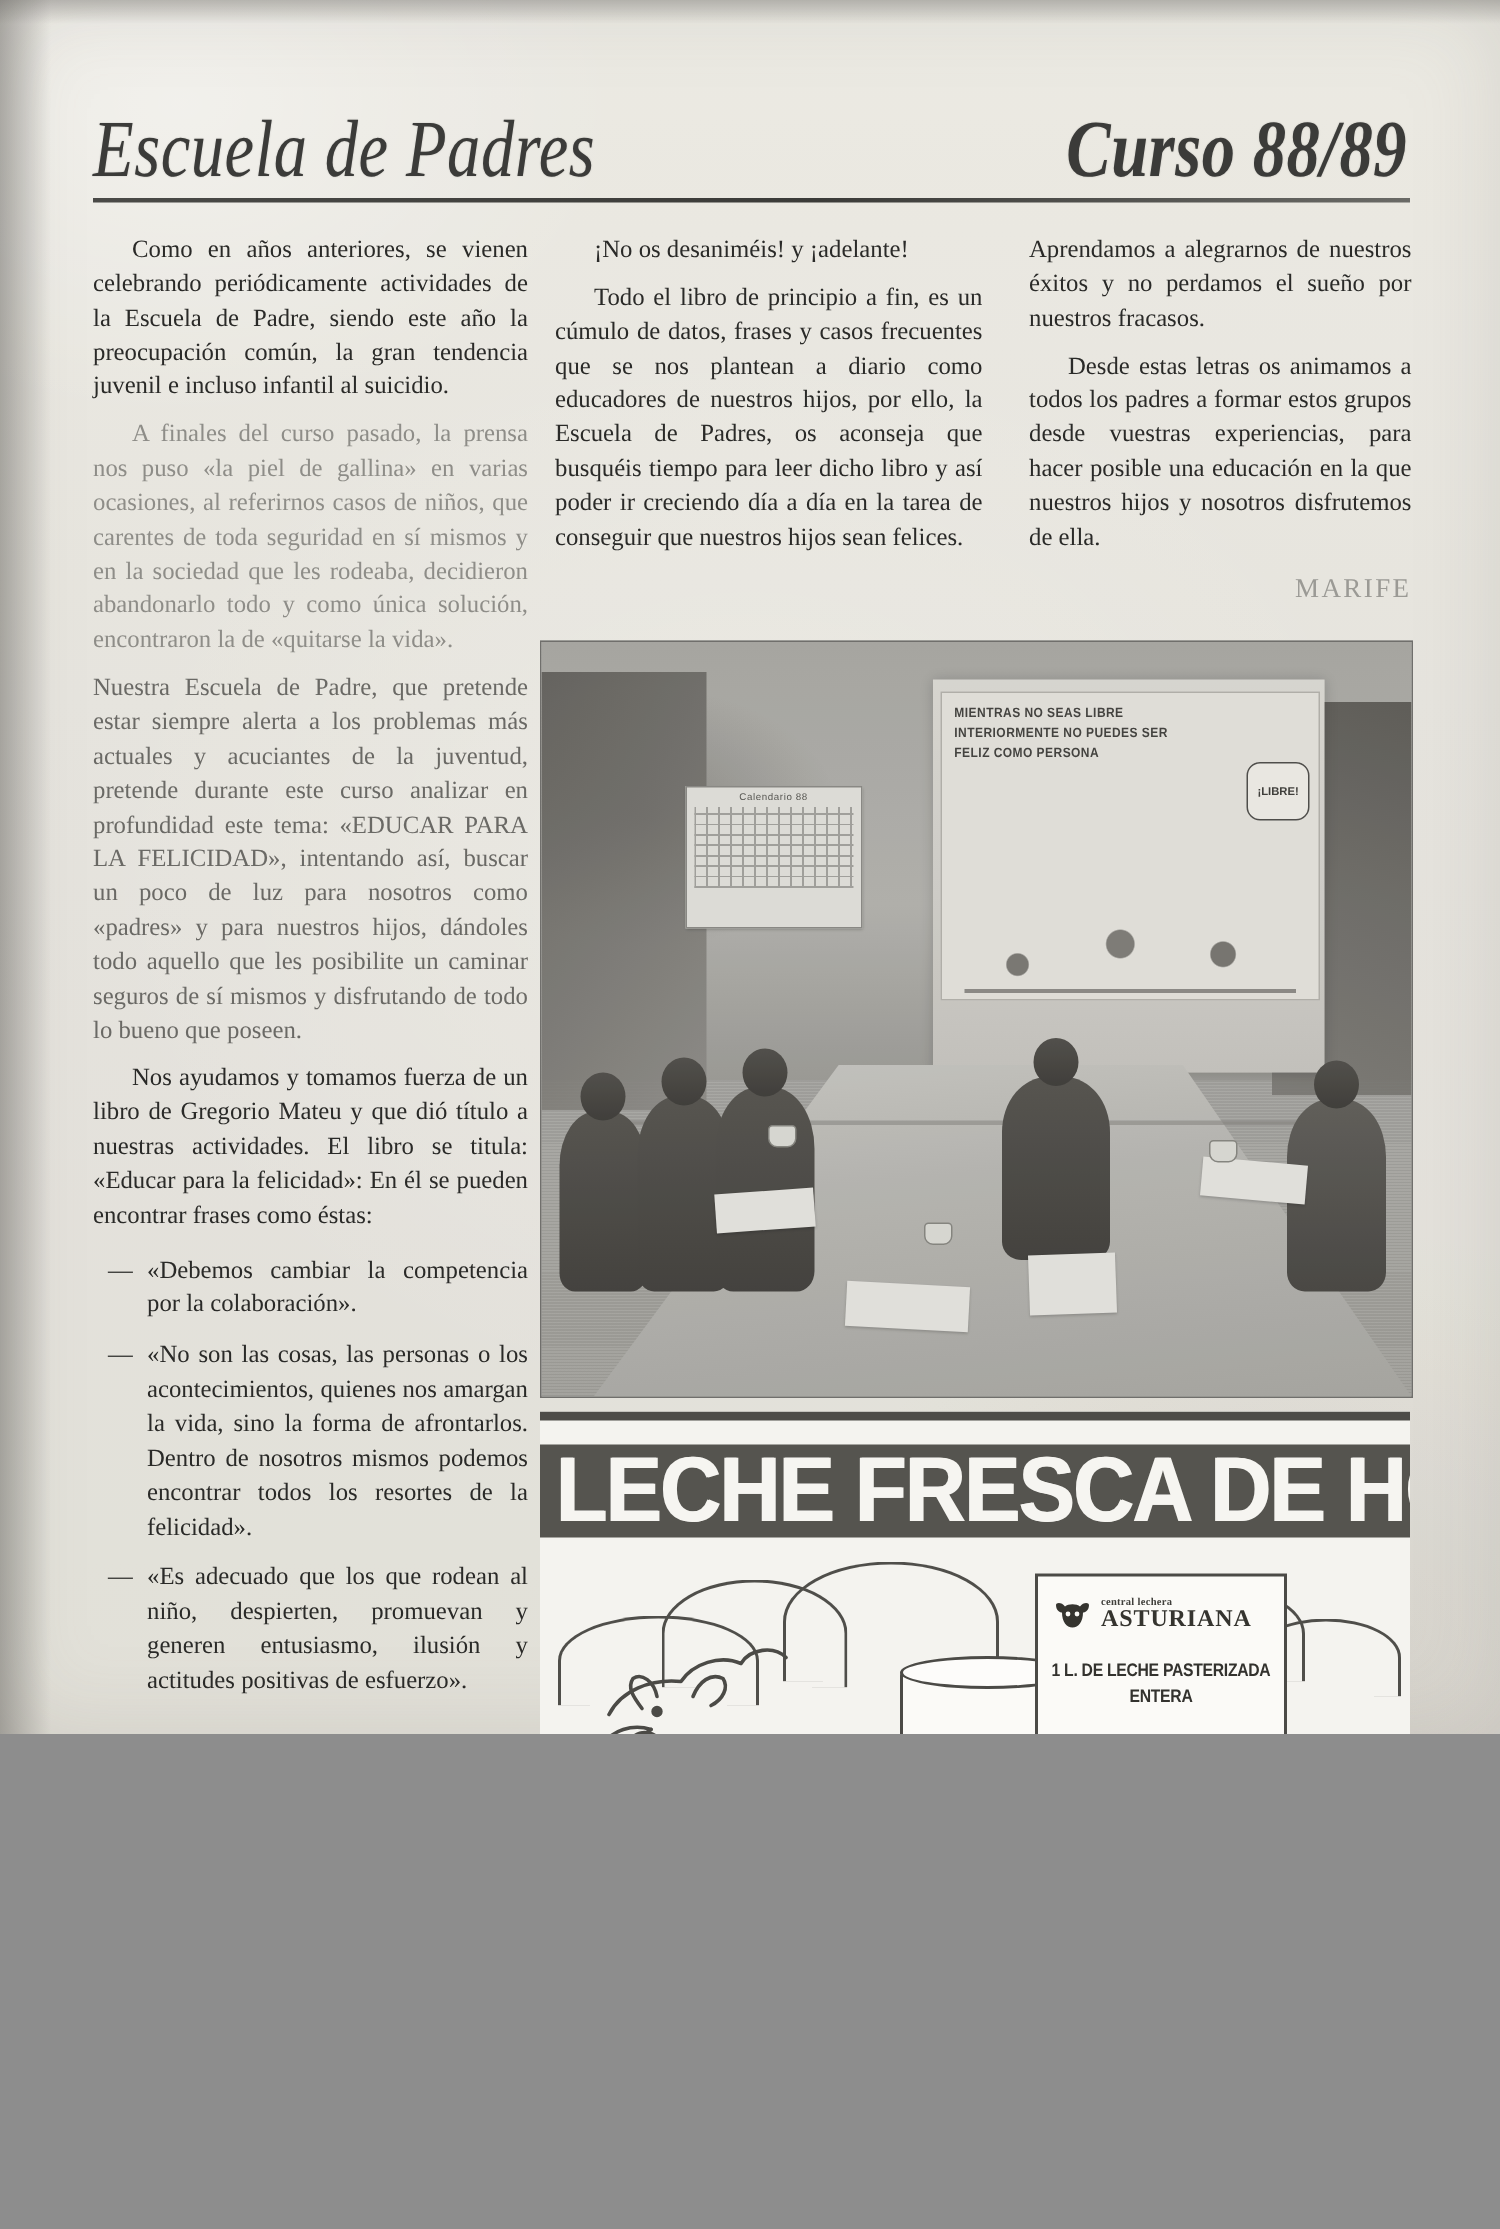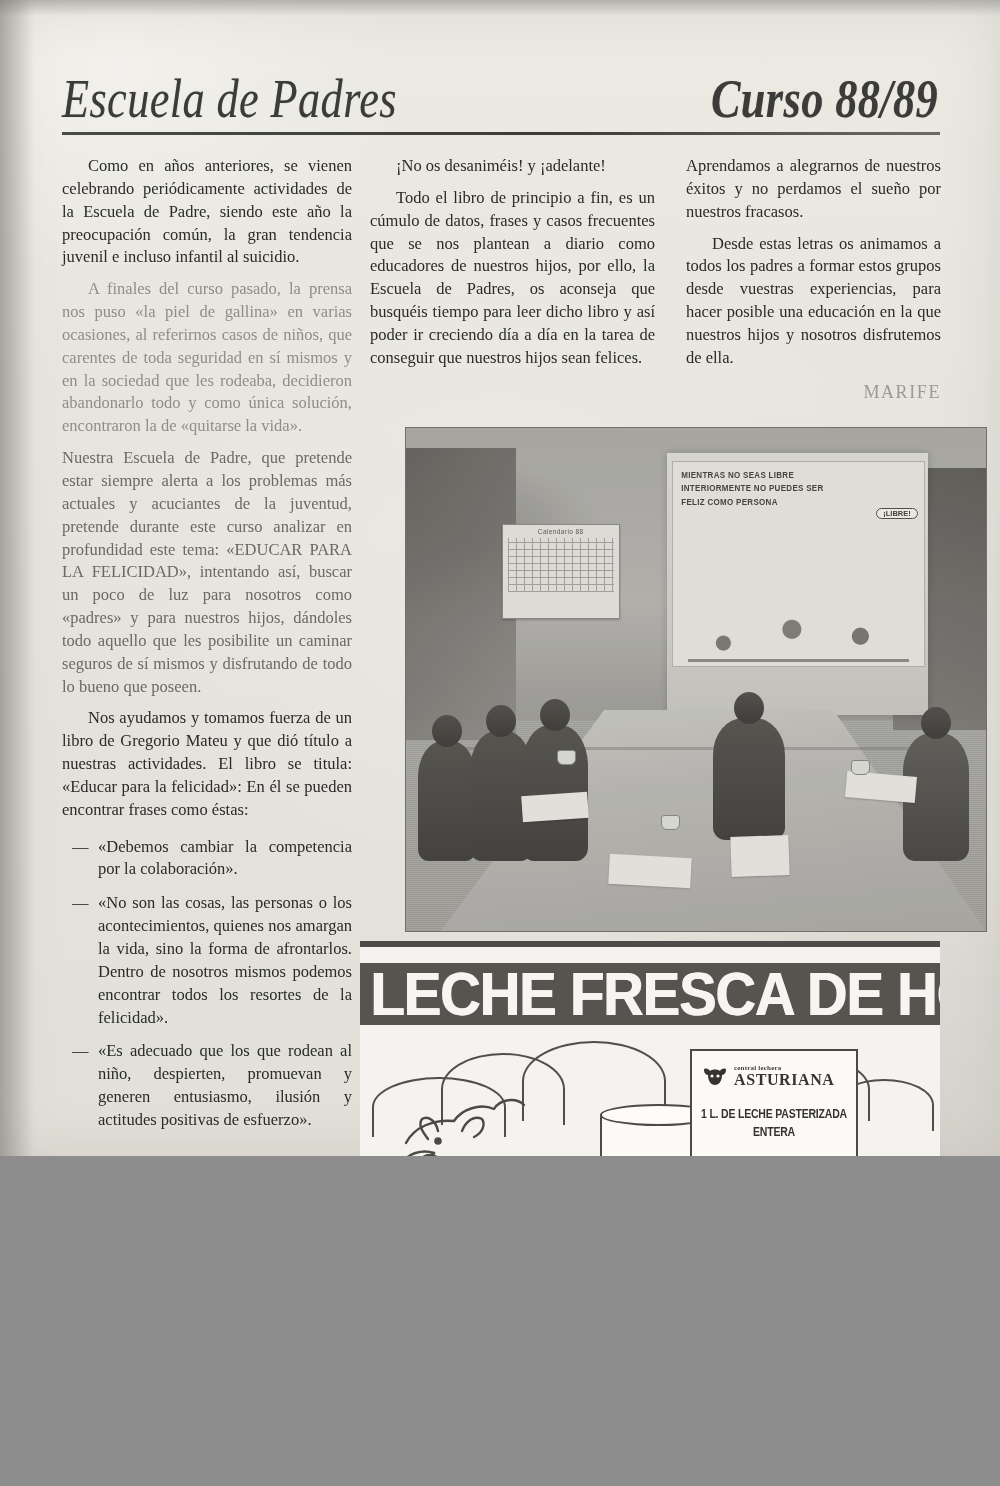--- a/index.html
+++ b/index.html
@@ -139,21 +139,20 @@
   .photo {
     position: absolute;
     left: 360px;
     top: 427px;
     width: 580px;
     height: 503px;
     border: 1px solid #6f6e6a;
     background: #b6b5b0;
     overflow: hidden;
     filter: contrast(.92) brightness(1.0);
-    margin-left: 45px;
   }
   .photo .grain {
     position: absolute;
     inset: 0;
     background:
       repeating-linear-gradient(0deg, rgba(0,0,0,.05) 0 1px, rgba(255,255,255,.04) 1px 2px),
       radial-gradient(ellipse 300px 200px at 30% 20%, rgba(255,255,255,.18), rgba(0,0,0,0) 70%),
       linear-gradient(180deg, #bdbcb7 0%, #acaba6 45%, #a3a29d 100%);
   }
   .wall {
@@ -227,21 +226,21 @@
     transform: scaleY(1.12);
     transform-origin: top left;
   }
   .poster-bubble {
     position: absolute;
     right: 6px;
     top: 46px;
     background: #f2f0ea;
     border: 1px solid #4b4a46;
     border-radius: 9px;
-    padding: 0 6px;
+    padding: 14px 6px;
     font-family: "Liberation Sans", sans-serif;
     font-size: 7.5px;
     font-weight: 700;
     color: #3a3935;
   }
   .poster-art {
     position: absolute;
     left: 6%;
     bottom: 4px;
     width: 88%;

